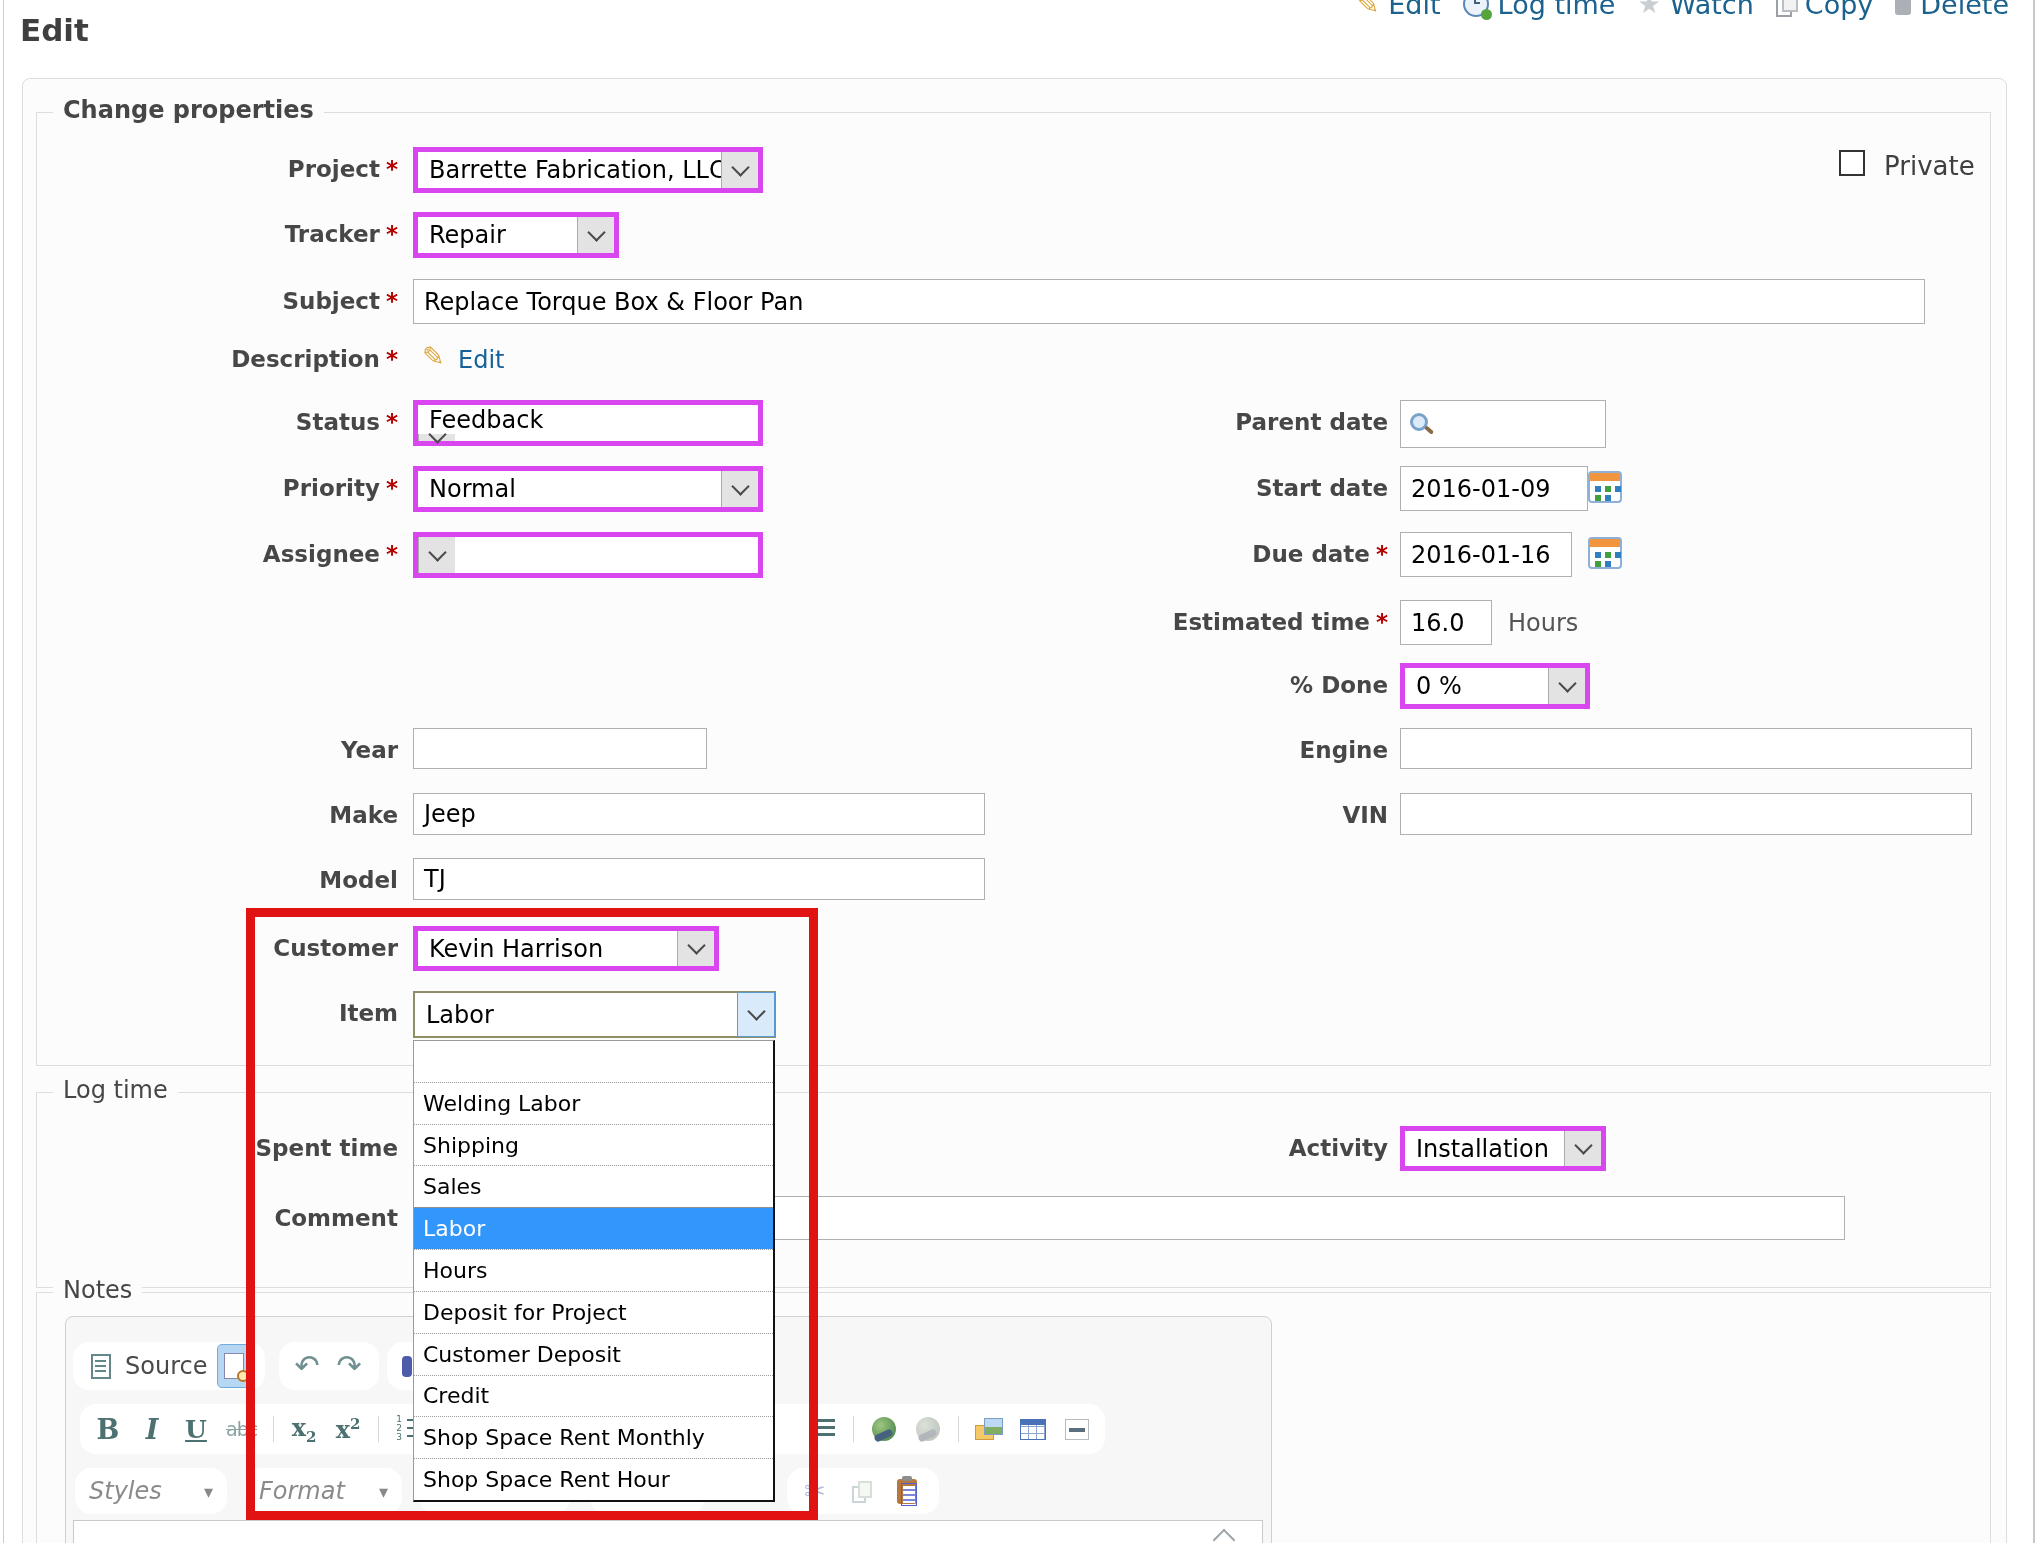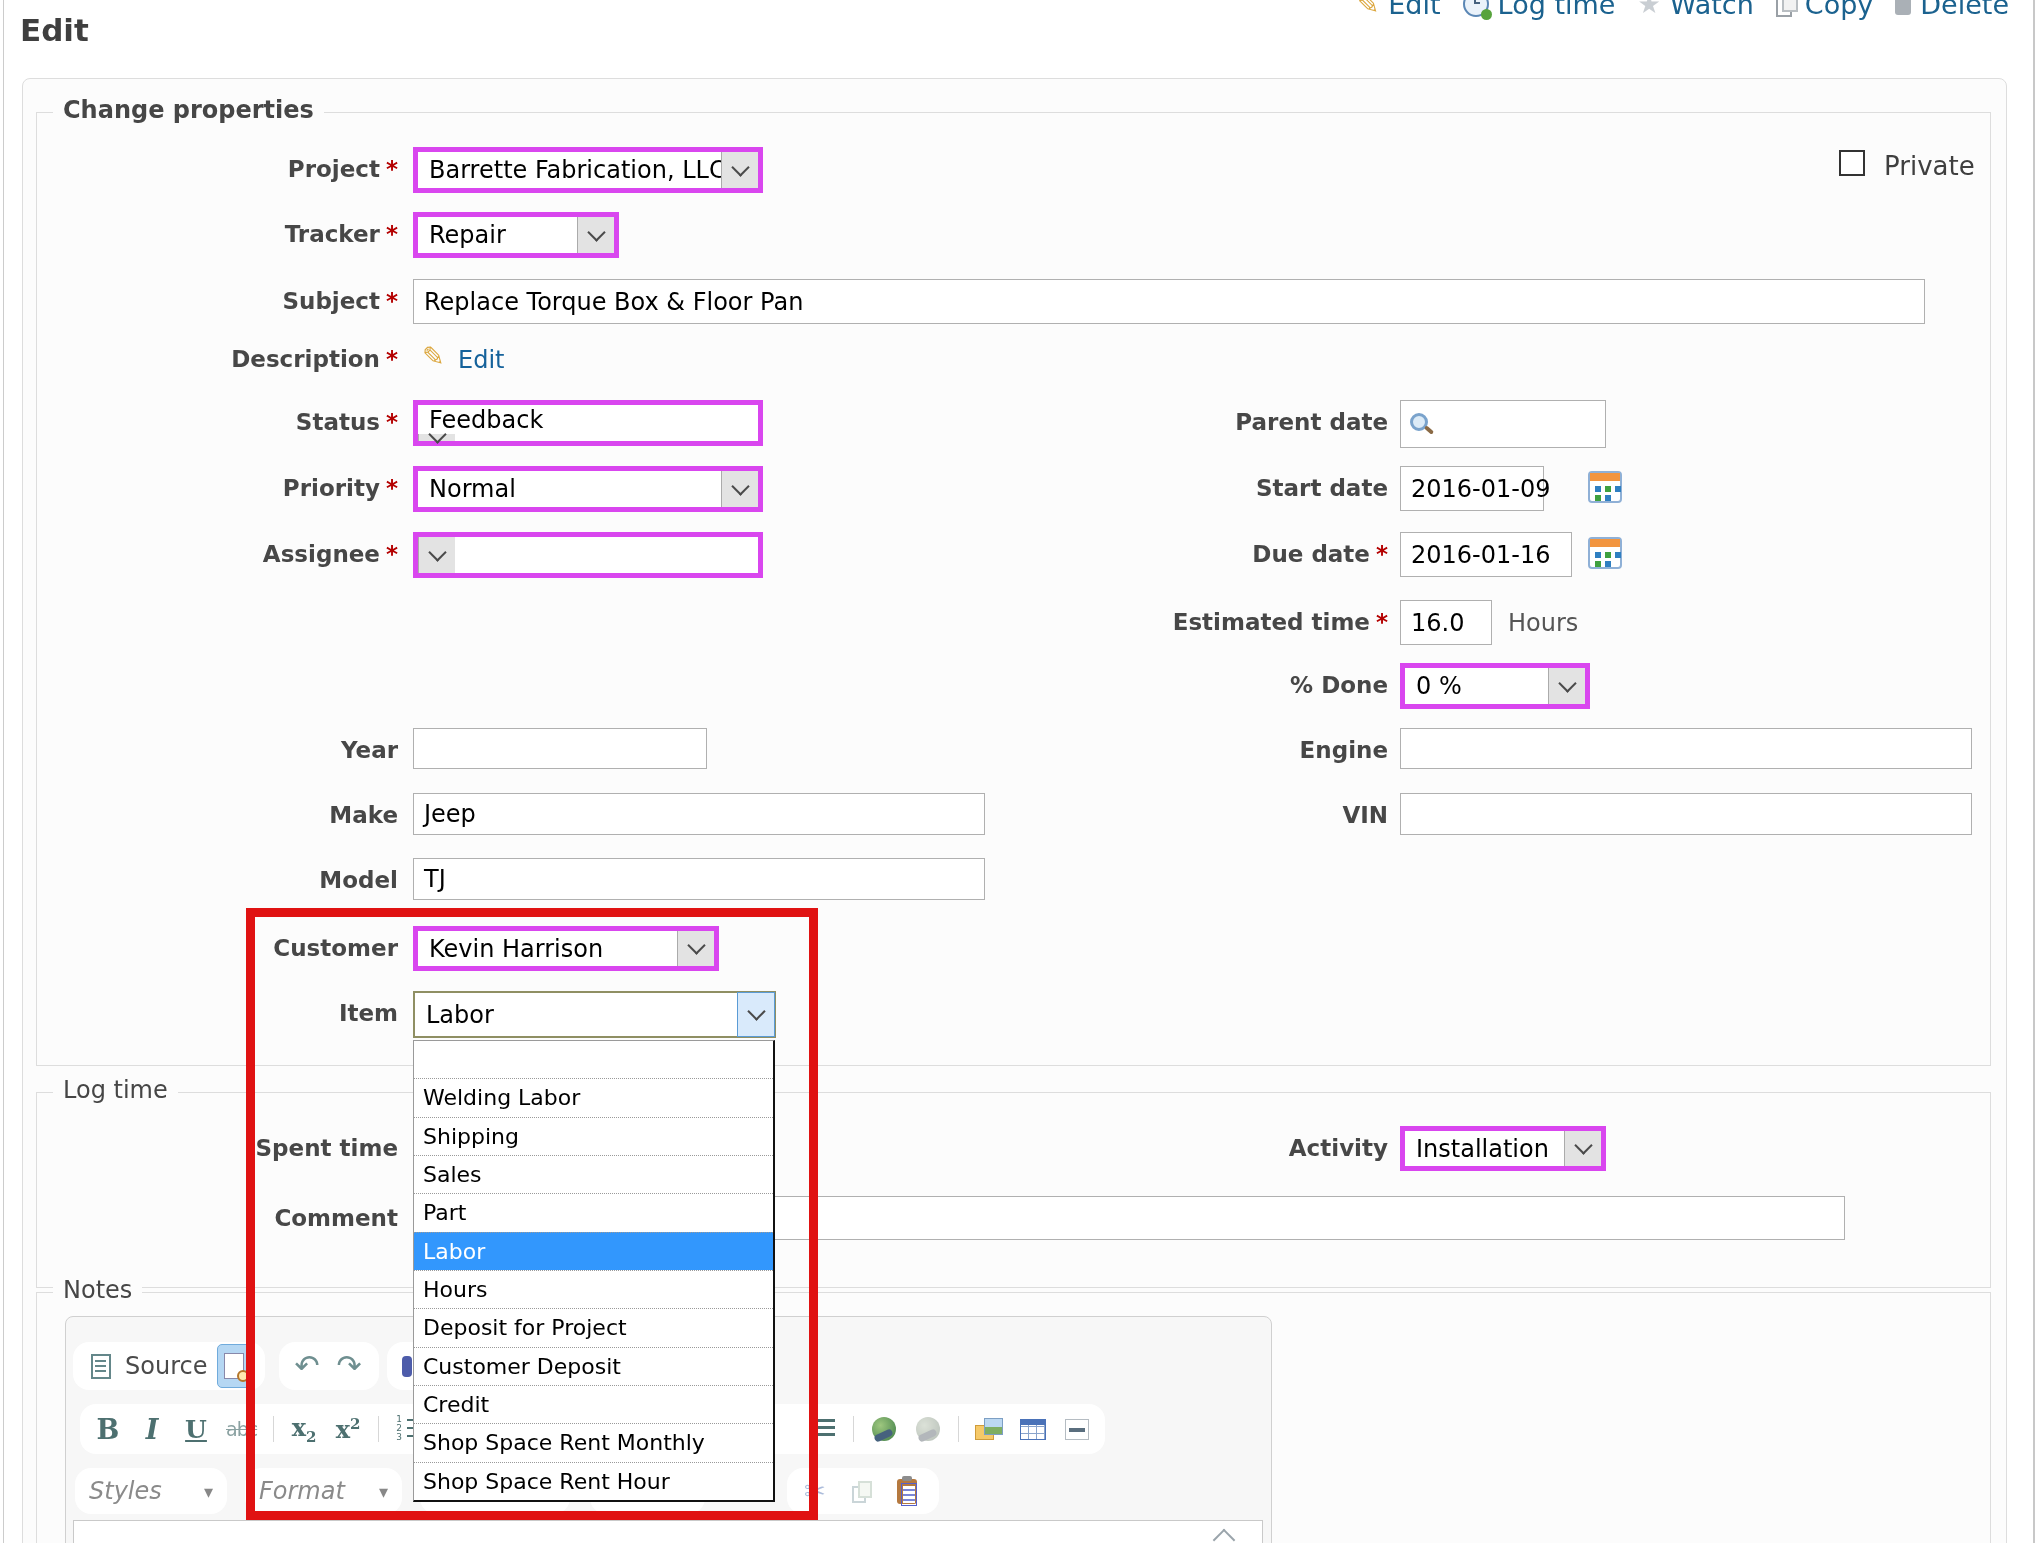--- a/index.html
+++ b/index.html
@@ -216,21 +216,21 @@
   </div>
   <div class="sel" style="left:413px;top:466px;width:350px;height:46px;">
     <span class="txt">Normal</span>
     <span class="btn">
         <span class="chev"></span>
       </span>
   </div>
   <div class="lbl" style="left:1008px;top:475px;">
     <span>Start date</span>
   </div>
-  <div class="inp" style="left:1400px;top:466px;width:144px;height:45px;">
+  <div class="inp" style="left:1400px;top:466px;width:188px;height:45px;">
     <span>2016-01-09</span>
   </div>
   <span class="cal" style="left:1588px;top:471px;"></span>
 
   <div class="lbl" style="left:18px;top:541px;">
     <span>Assignee</span><span class="req">*</span>
   </div>
   <div class="sel" style="left:413px;top:532px;width:350px;height:46px;">
     <span class="btn">
         <span class="chev"></span>
@@ -434,21 +434,20 @@
   </div>
 
   <div class="content-area"></div>
   <span class="collapse"></span>
 
   <div class="ddlist">
     <div class="opt"></div>
     <div class="opt">Welding Labor</div>
     <div class="opt">Shipping</div>
     <div class="opt">Sales</div>
-    <div class="opt">Part</div>
     <div class="opt selected">Labor</div>
     <div class="opt">Hours</div>
     <div class="opt">Deposit for Project</div>
     <div class="opt">Customer Deposit</div>
     <div class="opt">Credit</div>
     <div class="opt">Shop Space Rent Monthly</div>
     <div class="opt">Shop Space Rent Hour</div>
   </div>
 
   <div class="redbox"></div>

